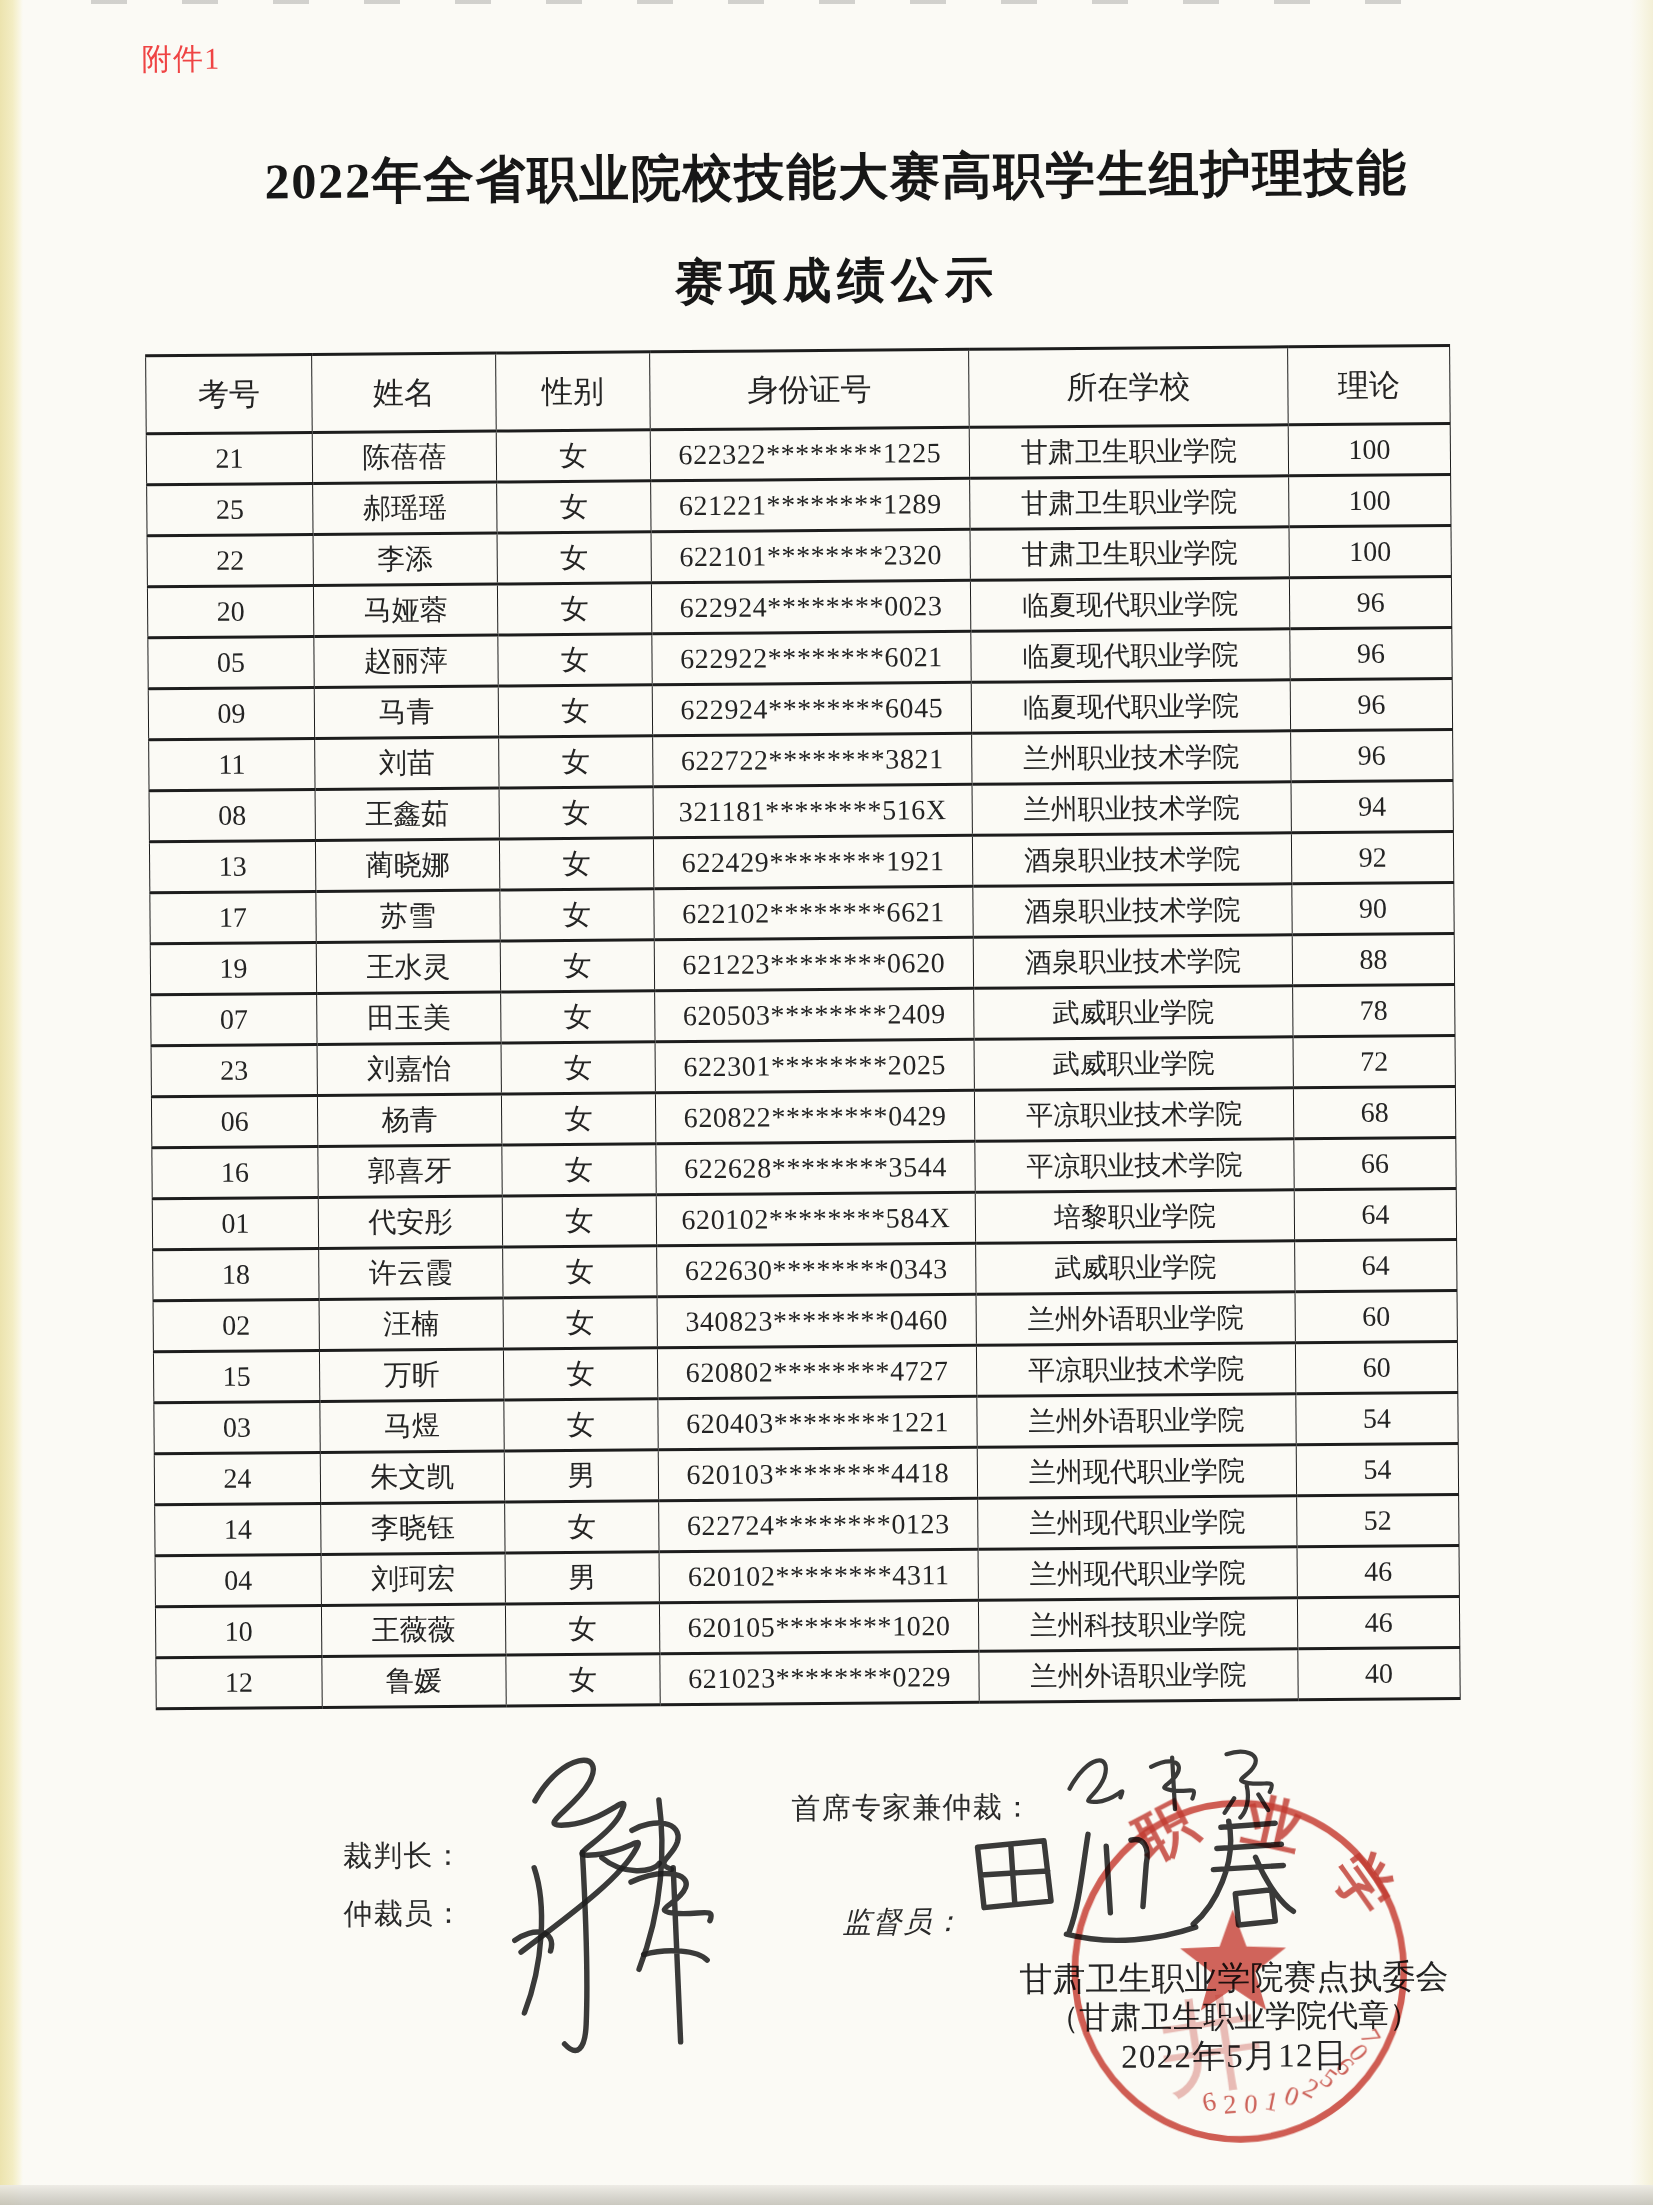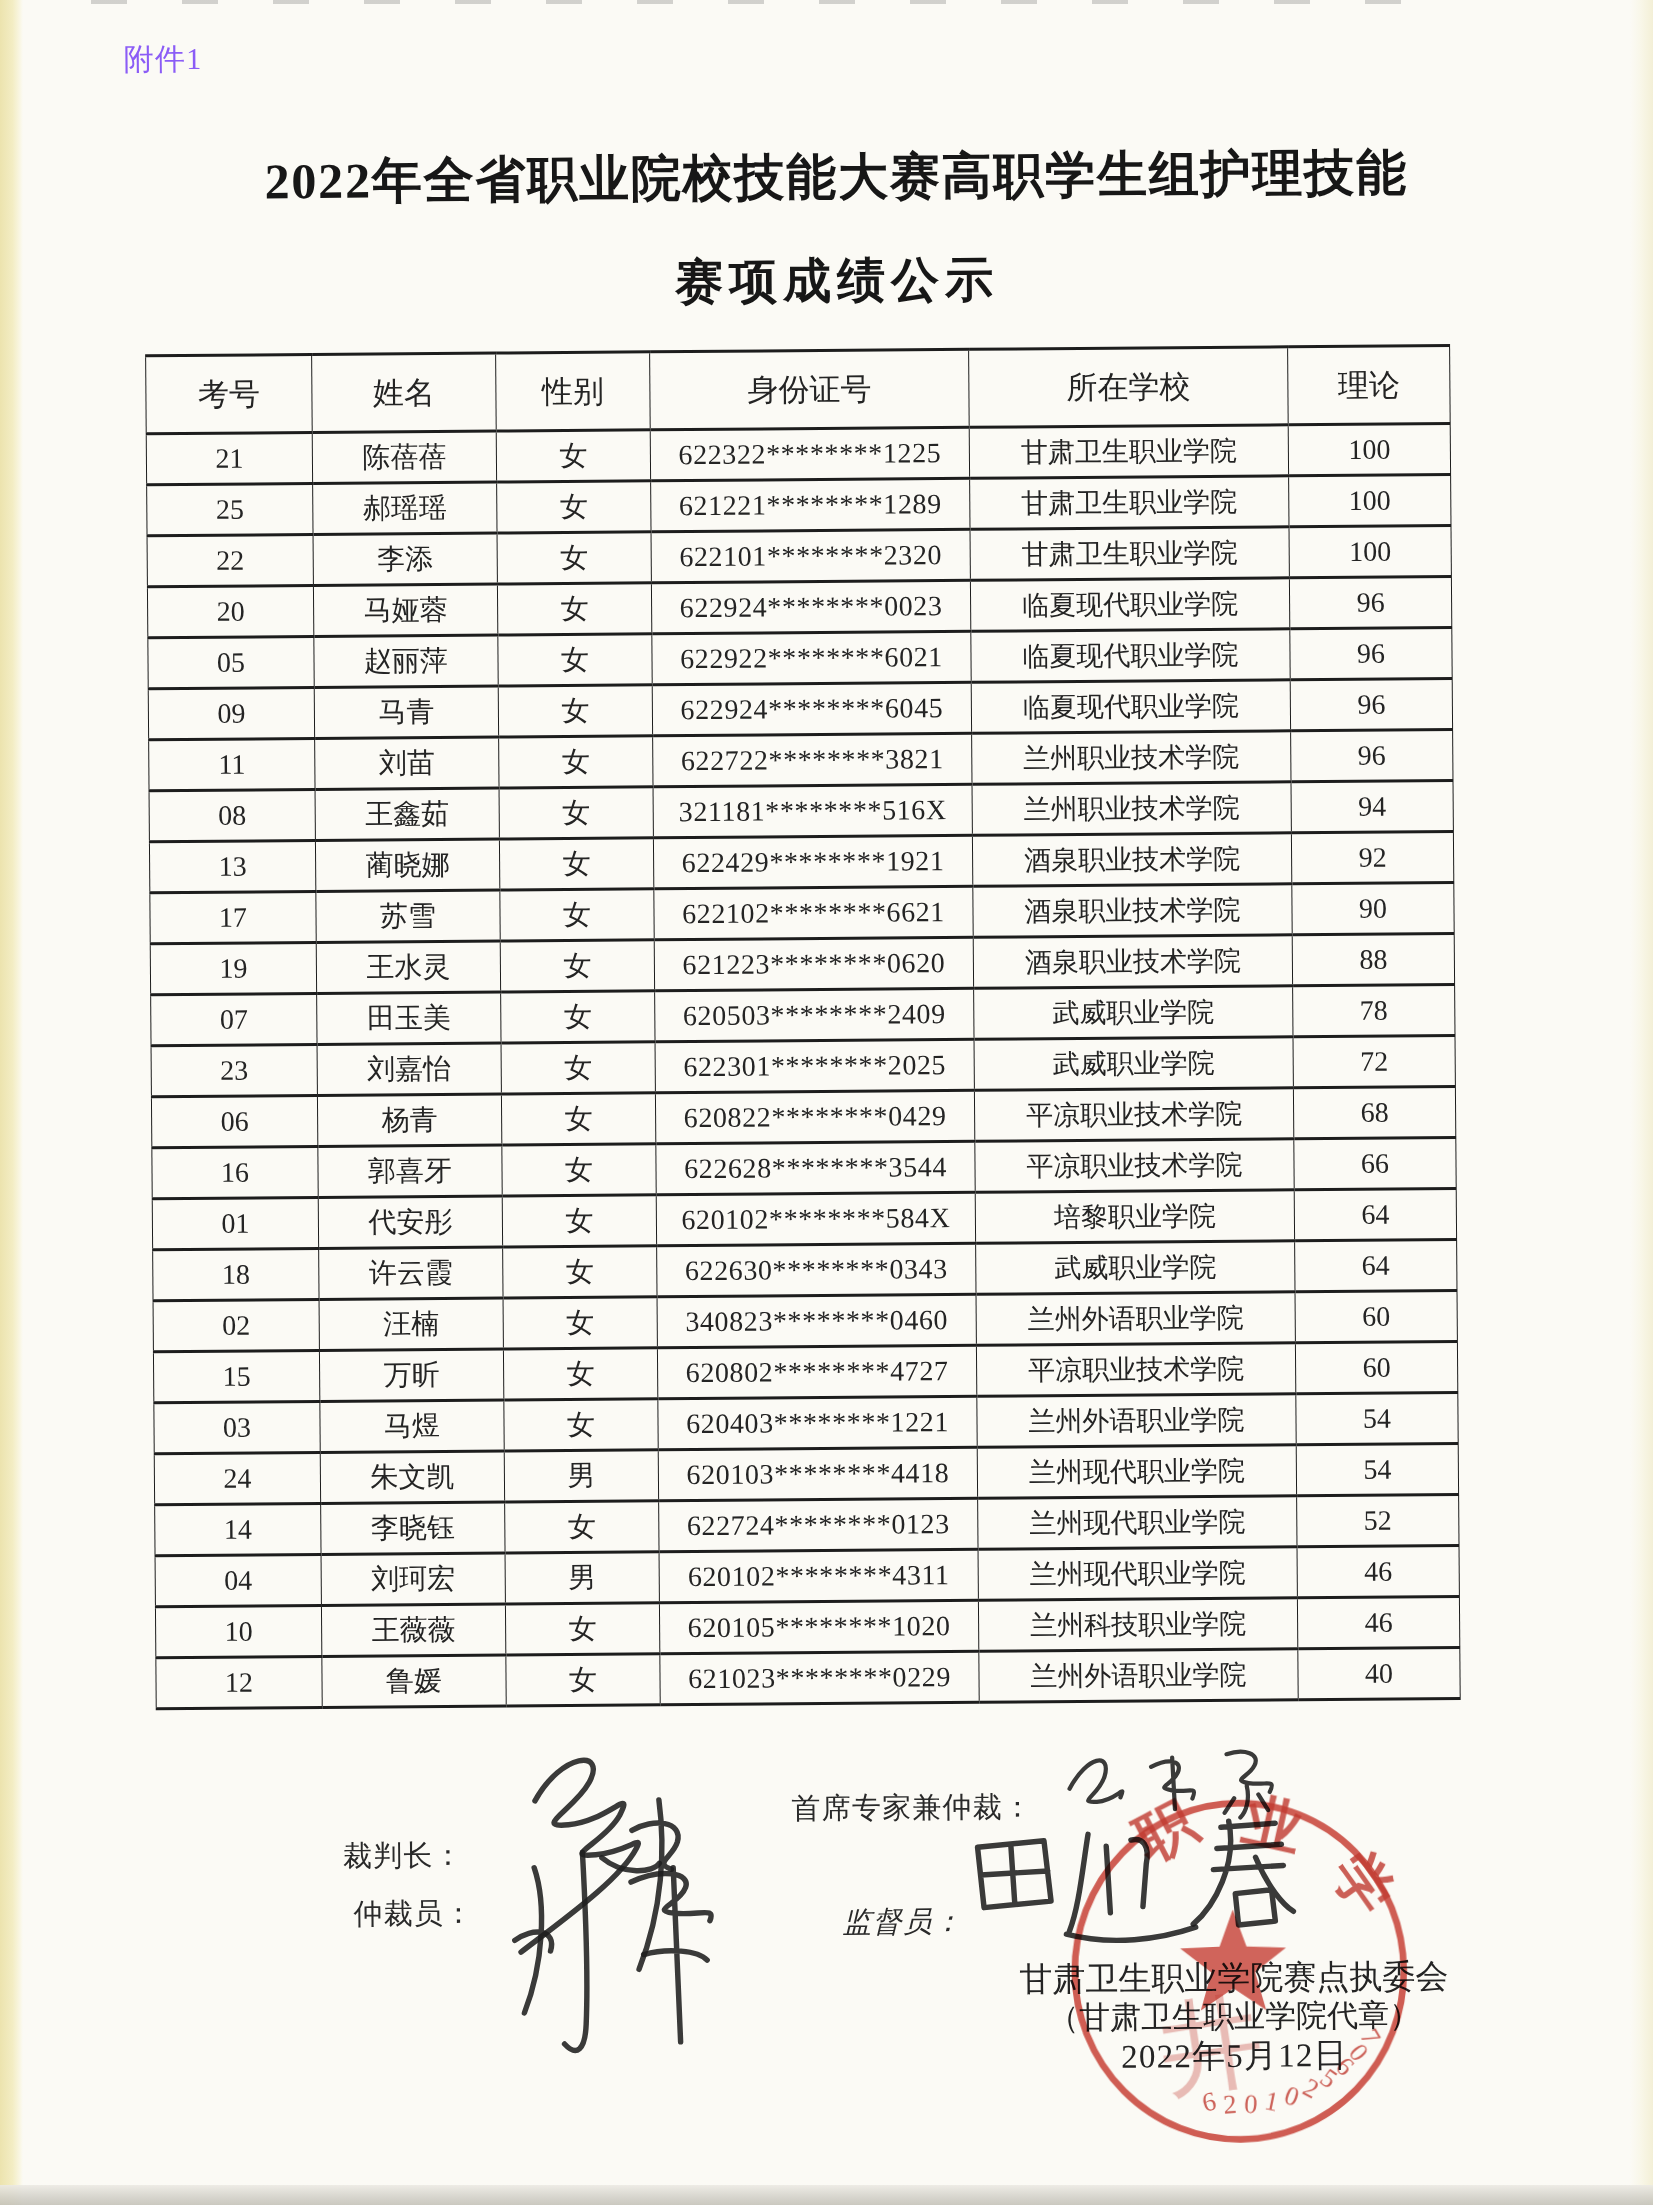--- a/index.html
+++ b/index.html
@@ -17,21 +17,21 @@
     position:absolute;right:0;top:0;bottom:0;width:24px;
     background:linear-gradient(270deg,#f3efd5 0%,#f9f7ea 60%,#fbfaf5 100%);
   }
   .bottom-strip{
     position:absolute;left:0;right:0;top:2185px;height:20.6px;
     background:linear-gradient(180deg,#eceae4 0%,#d4d2ca 55%,#c3c1b8 100%);
     opacity:.9;
   }
   .content{position:absolute;inset:0;transform:rotate(-0.45deg);transform-origin:50% 50%;}
 
-  .attachment{position:absolute;left:132px;top:34px;font-size:30px;letter-spacing:1.2px;color:#8b5cf6;}
+  .attachment{position:absolute;left:150px;top:34px;font-size:30px;letter-spacing:1.2px;color:#ef4444;}
 
   .title{position:absolute;left:103px;width:1481px;text-align:center;font-weight:bold;color:#171717;}
   .title.l1{top:144px;font-size:50px;letter-spacing:1.8px;}
   .title.l2{top:249px;font-size:48px;letter-spacing:6px;}
 
   table.score{
     position:absolute;left:151px;top:349px;width:1305px;
     border-collapse:collapse;table-layout:fixed;
     background:transparent;
   }
@@ -45,21 +45,21 @@
   table.score th{height:75px;font-size:31px;}
   table.score td{height:48px;font-size:28px;}
   col.c-no{width:166px;} col.c-name{width:184px;} col.c-sex{width:154px;}
   col.c-id{width:319px;} col.c-school{width:319px;} col.c-score{width:162px;}
   table.score td:nth-child(4){font-size:28px;letter-spacing:0.6px;}
   table.score td:nth-child(5){font-size:27px;}
 
   .sig-label{position:absolute;font-size:29px;color:#2a2a2a;letter-spacing:1.2px;}
   .lab-referee{left:337px;top:1833px;}
   .lab-chief{left:786px;top:1789px;}
-  .lab-arbitrator{left:347px;top:1891px;font-family:Liberation Serif, serif;}
+  .lab-arbitrator{left:337px;top:1891px;font-family:Liberation Serif, serif;}
   .lab-supervisor{left:836px;top:1903px;font-style:italic;}
 
   .sig{position:absolute;}
   .sig path{fill:none;stroke:#1f1f1f;stroke-linecap:round;stroke-linejoin:round;opacity:.88;}
   .sig.s1{left:472px;top:1726px;}
   .sig.s2{left:1040px;top:1730px;}
   .sig.s3{left:481px;top:1823px;}
   .sig.s4{left:946px;top:1811px;}
   .sig.s1 path,.sig.s3 path{stroke-width:9px;}
   .sig.s2 path{stroke-width:7px;}

